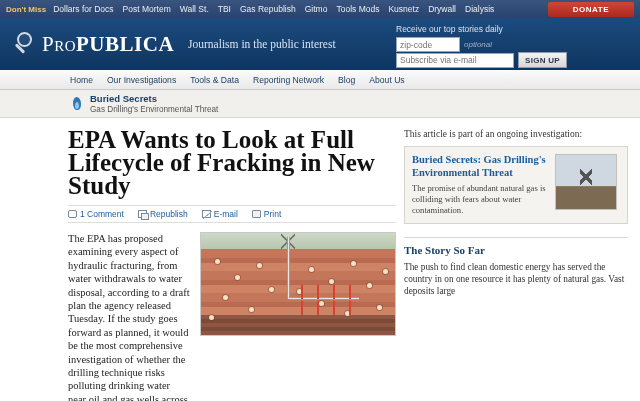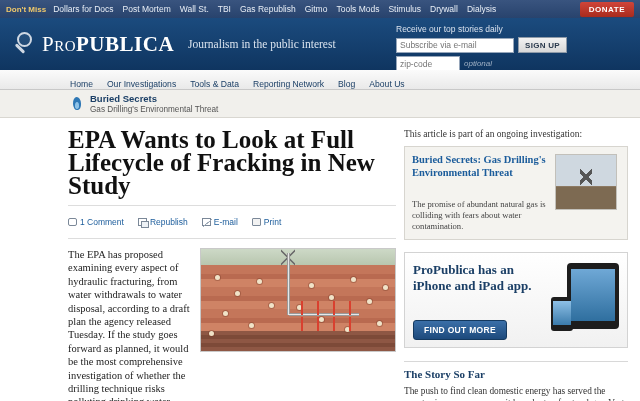--- a/index.html
+++ b/index.html
@@ -29,21 +29,21 @@
     color: #e8eef6; text-decoration: none; margin-right: 9px; white-space: nowrap;
     font-size: 8.5px;
   }
   .donate {
     margin-left: auto;
     background: #c0392b;
     background: linear-gradient(#d0453a, #a92b1d);
     color: #fff;
     font-weight: bold;
     font-size: 8px;
-    padding: 3px 9px;
+    padding: 3px 25px;
     border-radius: 2px;
     letter-spacing: .5px;
   }
 
   
   .masthead {
     height: 52px;
     background: #14406f;
     background: linear-gradient(#1b4b7e, #0f3560);
     display: flex;
@@ -112,21 +112,21 @@
     height: 16px;
     letter-spacing: .3px;
   }
 
   
   .nav {
     height: 20px;
     background: linear-gradient(#fbfbfb, #e9e9e9);
     border-bottom: 1px solid #c8c8c8;
     display: flex;
-    align-items: flex-end;
+    align-items: center;
     padding-left: 70px;
     position: relative;
   }
   .nav a {
     color: #1b3f66;
     text-decoration: none;
     font-size: 8.6px;
     margin-right: 14px;
     white-space: nowrap;
   }
@@ -199,21 +199,21 @@
     font-style: italic;
     line-height: 13px;
   }
   .byline a { color: #1b5c9b; text-decoration: none; font-style: italic;}
   .byline .date { color: #555; }
 
   .toolbar {
     margin-top: 6px;
     border-top: 1px solid #ddd;
     border-bottom: 1px solid #ddd;
-    height: 34px;
+    height: 18px;
     display: flex;
     align-items: center;
     gap: 14px;
     font-size: 8.5px;
     color: #1b5c9b;
   }
   .toolbar .item { display:flex; align-items:center; gap:3px; white-space: nowrap;}
   .toolbar .ic {
     width: 9px; height: 8px; display:inline-block; position: relative;
   }
@@ -297,21 +297,21 @@
     border: 1px solid #d7d5cf;
     background: #f4f3ef;
     padding: 7px;
     display: flex;
     gap: 7px;
   }
   .rail-box .txt { width: 136px; }
   .rail-box .t1 {
     font-family: "Liberation Serif", serif;
     font-size: 10.5px; line-height: 12.5px; font-weight: bold; color:#1b5c9b;
-    margin-bottom: 20px;
+    margin-bottom: 4px;
   }
   .rail-box .t2 {
     font-family: "Liberation Serif", serif;
     font-size: 8.6px; line-height: 11px; color:#444;
   }
   .rail-box .thumb {
     width: 62px; height: 56px;
     background: linear-gradient(#cfd8e0 0 58%, #8d7a63 58% 100%);
     border: 1px solid #c2c0ba;
     position: relative; overflow:hidden;
@@ -388,47 +388,47 @@
 
 <div class="topstrip">
   <span class="dontmiss">Don't Miss</span>
   <a href="#">Dollars for Docs</a>
   <a href="#">Post Mortem</a>
   <a href="#">Wall St.</a>
   <a href="#">TBI</a>
   <a href="#">Gas Republish</a>
   <a href="#">Gitmo</a>
   <a href="#">Tools Mods</a>
-  <a href="#">Stimulus</a>
+  <a href="#">Kusnetz</a>
   <a href="#">Drywall</a>
   <a href="#">Dialysis</a>
   <span class="donate">DONATE</span>
 </div>
 
 <div class="masthead">
   <div class="logo-wrap">
     <span class="mag-icon">
       <span class="lens"></span>
         <span class="handle"></span>
     </span>
     <span class="wordmark">
       <span class="pro">Pro</span><span class="pub">PUBLICA</span>
     </span>
   </div>
   <div class="tagline">Journalism in the public interest</div>
 
   <div class="signup">
     <div class="lead">Receive our top stories daily</div>
+    <div class="row" style="margin-top:3px;">
+      <input class="zip" type="text" placeholder="zip-code" style="">
+      <span class="optional">optional</span>
+    </div>
     <div class="row">
       <input class="email" type="text" placeholder="Subscribe via e-mail" style="">
       <button class="go">SIGN UP</button>
-    </div>
-    <div class="row" style="margin-top:3px;">
-      <input class="zip" type="text" placeholder="zip-code" style="">
-      <span class="optional">optional</span>
     </div>
   </div>
 </div>
 
 <div class="nav">
   <a href="#">Home</a>
   <a href="#">Our Investigations</a>
   <a href="#">Tools &amp; Data</a>
   <a href="#">Reporting Network</a>
   <a href="#">Blog</a>
@@ -525,28 +525,19 @@
       <div class="txt">
         <div class="t1">Buried Secrets: Gas Drilling's Environmental Threat</div>
         <div class="t2">The promise of abundant natural gas is colliding with fears about water contamination.</div>
       </div>
       <div class="thumb">
         <div class="ground2"></div>
         <div class="derrick"></div>
       </div>
     </div>
 
-    <div class="promo">
-      <div class="ptitle">ProPublica has an iPhone and iPad app.</div>
-      <div class="devices">
-        <div class="pad">
-            <div class="phone"></div>
-          </div>
-      </div>
-      <span class="cta">FIND OUT MORE</span>
-    </div>
 
     <div class="sofar">
       <h3>The Story So Far</h3>
       <p>The push to find clean domestic energy has served the country in on one resource it has plenty of natural gas. Vast deposits large</p>
     </div>
   </div>
 </div>
 
 </body></html>

